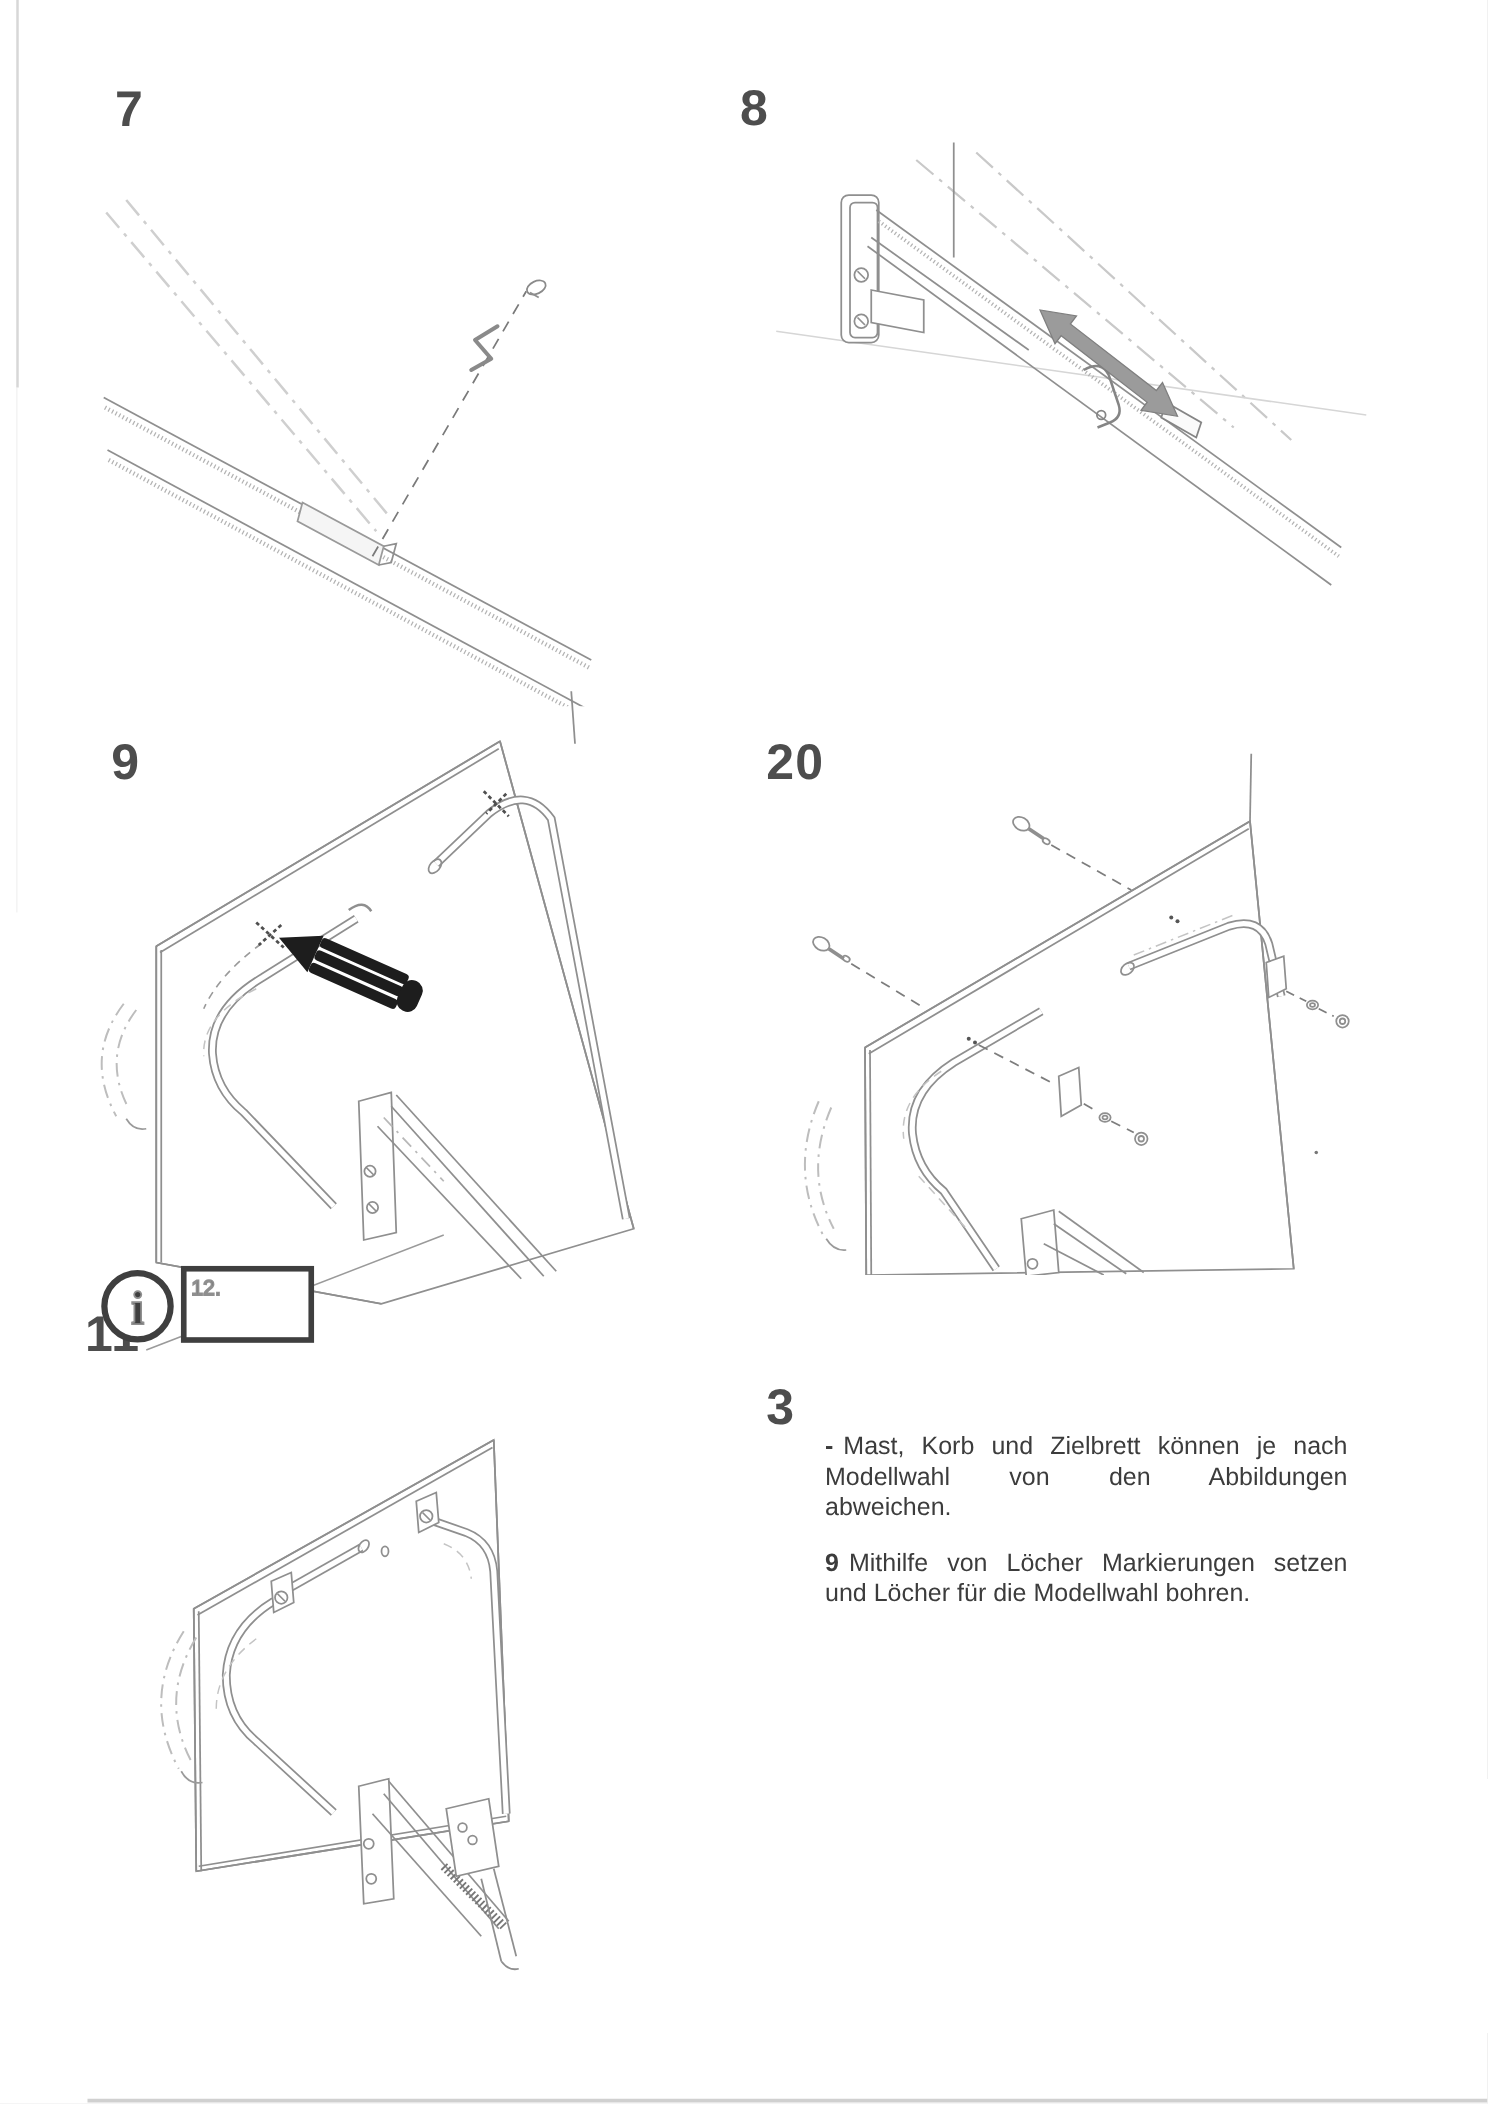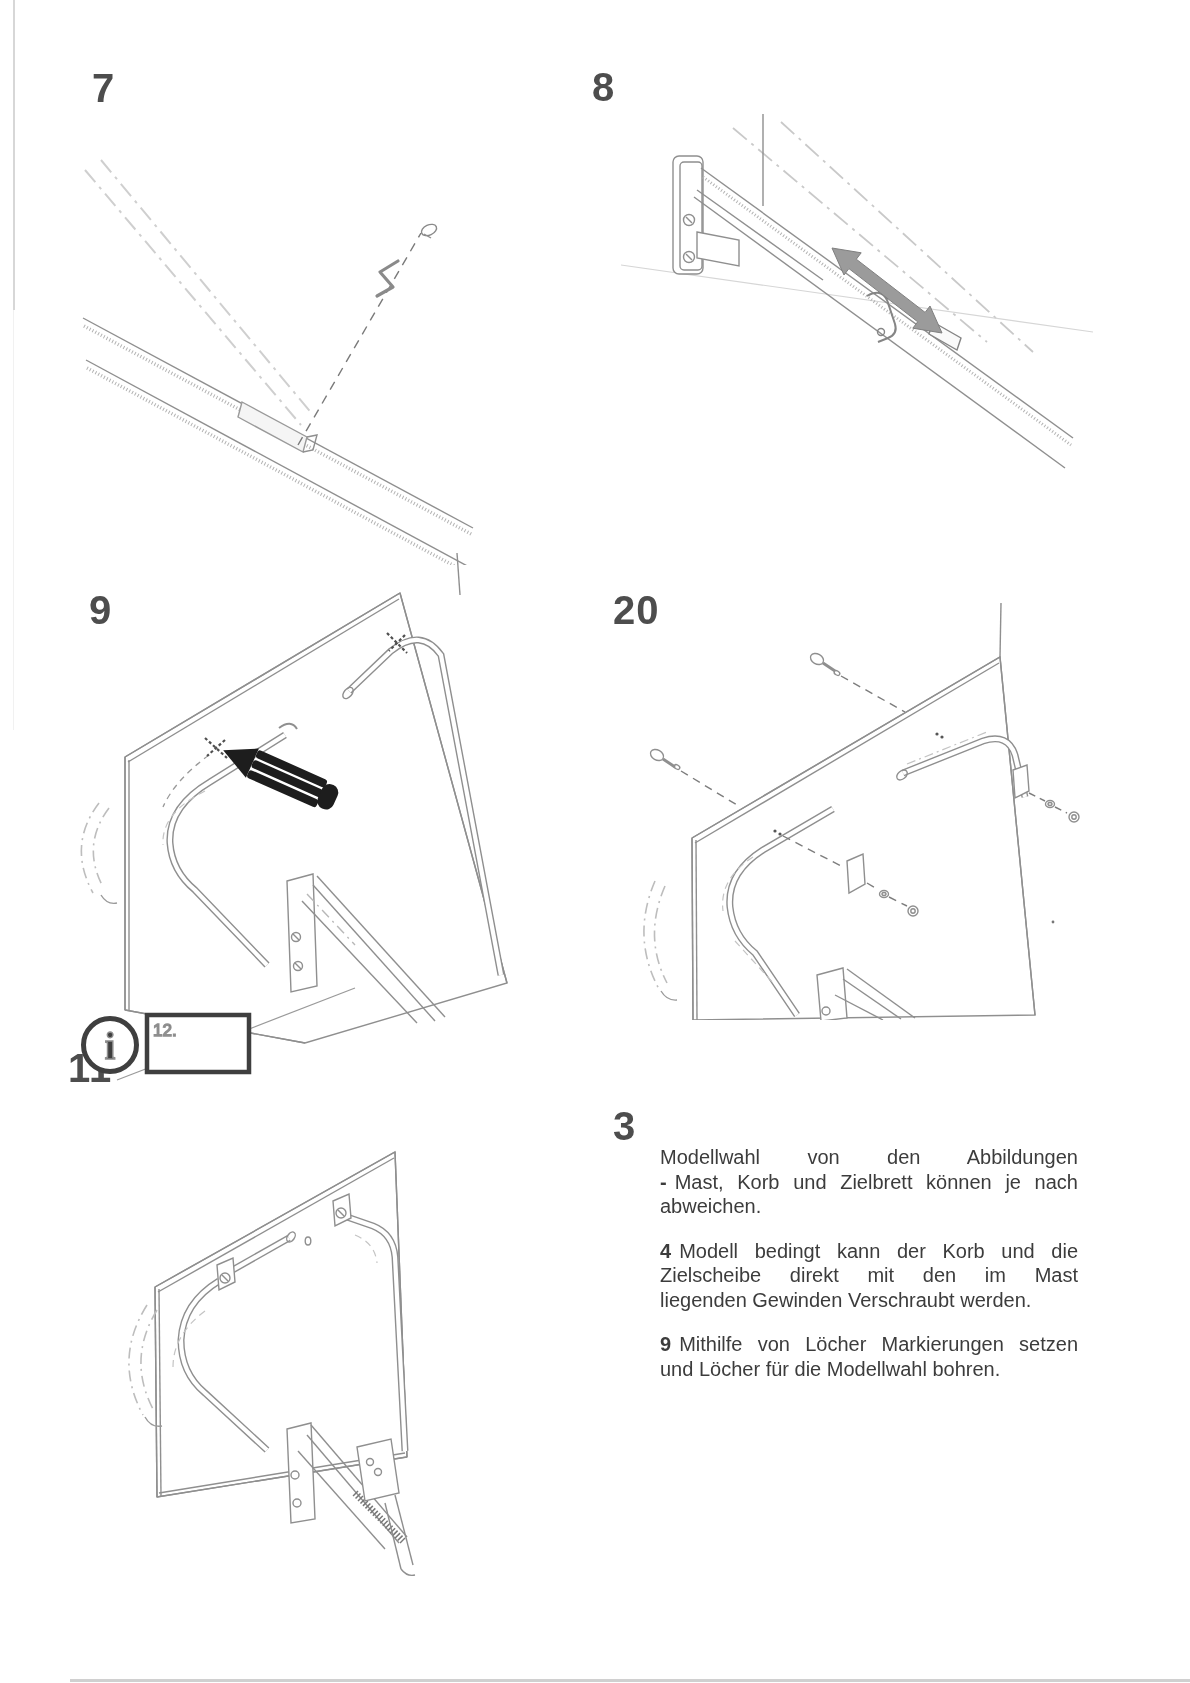--- a/index.html
+++ b/index.html
@@ -299,28 +299,23 @@
       <g stroke="#bdbdbd" stroke-dasharray="11 5 2 5" stroke-width="1.6">
         <path d="M92,210 Q58,264 88,320"></path>
         <path d="M102,215 Q72,264 98,314"></path>
       </g>
       <path d="M90,322 q6,11 17,9" stroke="#9a9a9a"></path>
     </g>
   </svg>
 
   <div class="instructions">
     <div class="para">
+      <div class="tline stretch"><span class="lead">-</span><span>Mast, Korb und Zielbrett können je nach</span></div>
       <div class="tline stretch">Modellwahl von den Abbildungen</div>
-      <div class="tline stretch"><span class="lead">-</span><span>Mast, Korb und Zielbrett können je nach</span></div>
       <div class="tline">abweichen.</div>
-    </div>
-    <div class="para">
-      <div class="tline stretch"><span class="lead">4</span><span>Modell bedingt kann der Korb und die</span></div>
-      <div class="tline stretch">Zielscheibe direkt mit den im Mast</div>
-      <div class="tline">liegenden Gewinden Verschraubt werden.</div>
     </div>
     <div class="para">
       <div class="tline stretch"><span class="lead">9</span><span>Mithilfe von Löcher Markierungen setzen</span></div>
       <div class="tline">und Löcher für die Modellwahl bohren.</div>
     </div>
   </div>
 
 </div>
 
 </body></html>

